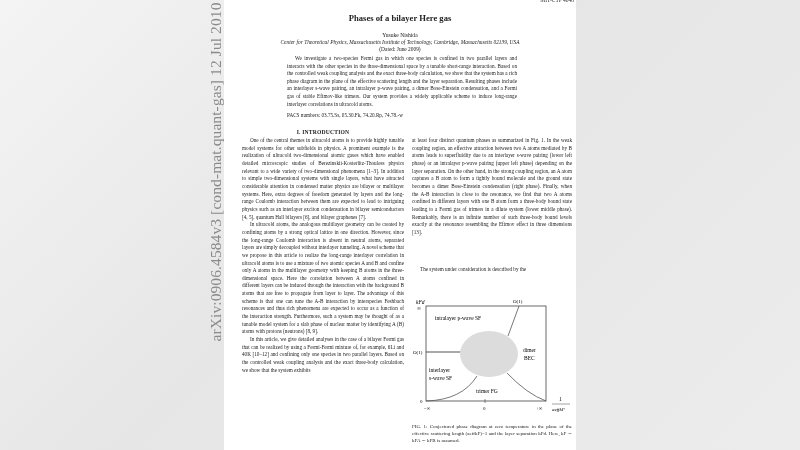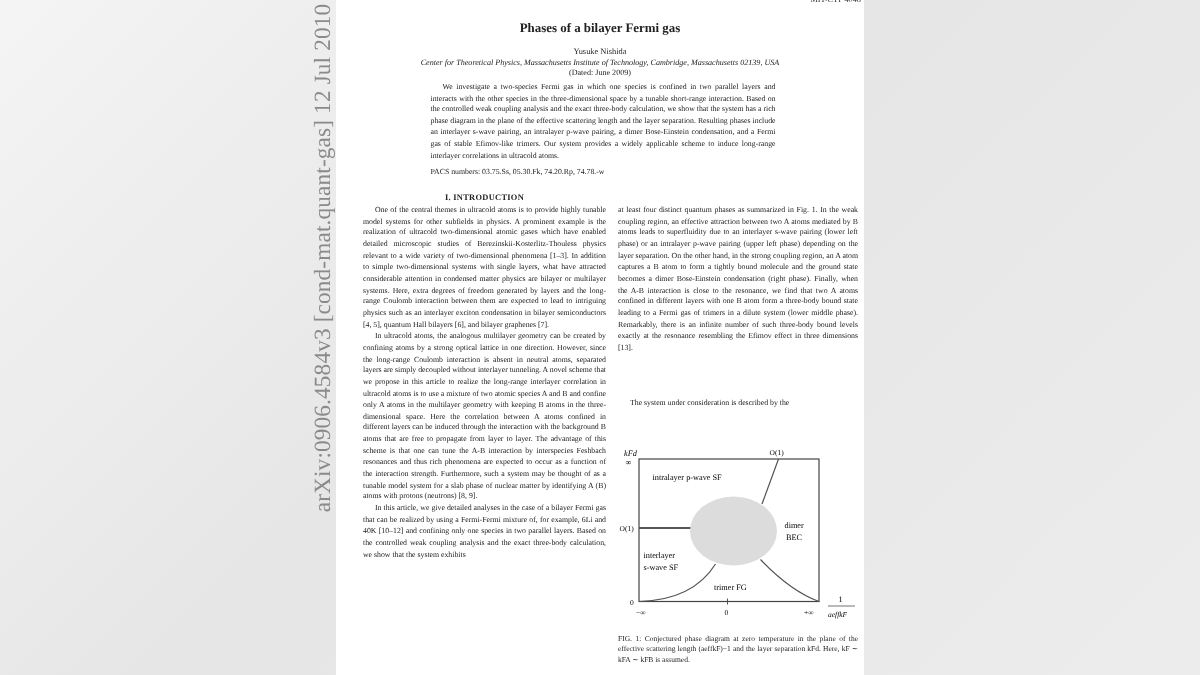--- a/index.html
+++ b/index.html
@@ -41,21 +41,21 @@
 </style>
 </head>
 <body>
 
 <div class="stamp">
   <span>arXiv:0906.4584v3  [cond-mat.quant-gas]  12 Jul 2010</span>
 </div>
 
 <div class="page">
   <div class="report">MIT-CTP 4048</div>
-  <div class="title">Phases of a bilayer Fermi gas</div>
+  <div class="title">Phases of a bilayer Here gas</div>
   <div class="author">Yusuke Nishida</div>
   <div class="affil">Center for Theoretical Physics, Massachusetts Institute of Technology, Cambridge, Massachusetts 02139, USA</div>
   <div class="dated">(Dated: June 2009)</div>
   <div class="abstract">We investigate a two-species Fermi gas in which one species is confined in two parallel layers and interacts with the other species in the three-dimensional space by a tunable short-range interaction. Based on the controlled weak coupling analysis and the exact three-body calculation, we show that the system has a rich phase diagram in the plane of the effective scattering length and the layer separation. Resulting phases include an interlayer s-wave pairing, an intralayer p-wave pairing, a dimer Bose-Einstein condensation, and a Fermi gas of stable Efimov-like trimers. Our system provides a widely applicable scheme to induce long-range interlayer correlations in ultracold atoms.</div>
   <div class="pacs">PACS numbers: 03.75.Ss, 05.30.Fk, 74.20.Rp, 74.78.-w</div>
 
   <div class="sechead">I.   INTRODUCTION</div>
 
   <div class="col lcol">
     <p>One of the central themes in ultracold atoms is to provide highly tunable model systems for other subfields in physics. A prominent example is the realization of ultracold two-dimensional atomic gases which have enabled detailed microscopic studies of Berezinskii-Kosterlitz-Thouless physics relevant to a wide variety of two-dimensional phenomena [1–3]. In addition to simple two-dimensional systems with single layers, what have attracted considerable attention in condensed matter physics are bilayer or multilayer systems. Here, extra degrees of freedom generated by layers and the long-range Coulomb interaction between them are expected to lead to intriguing physics such as an interlayer exciton condensation in bilayer semiconductors [4, 5], quantum Hall bilayers [6], and bilayer graphenes [7].</p>

